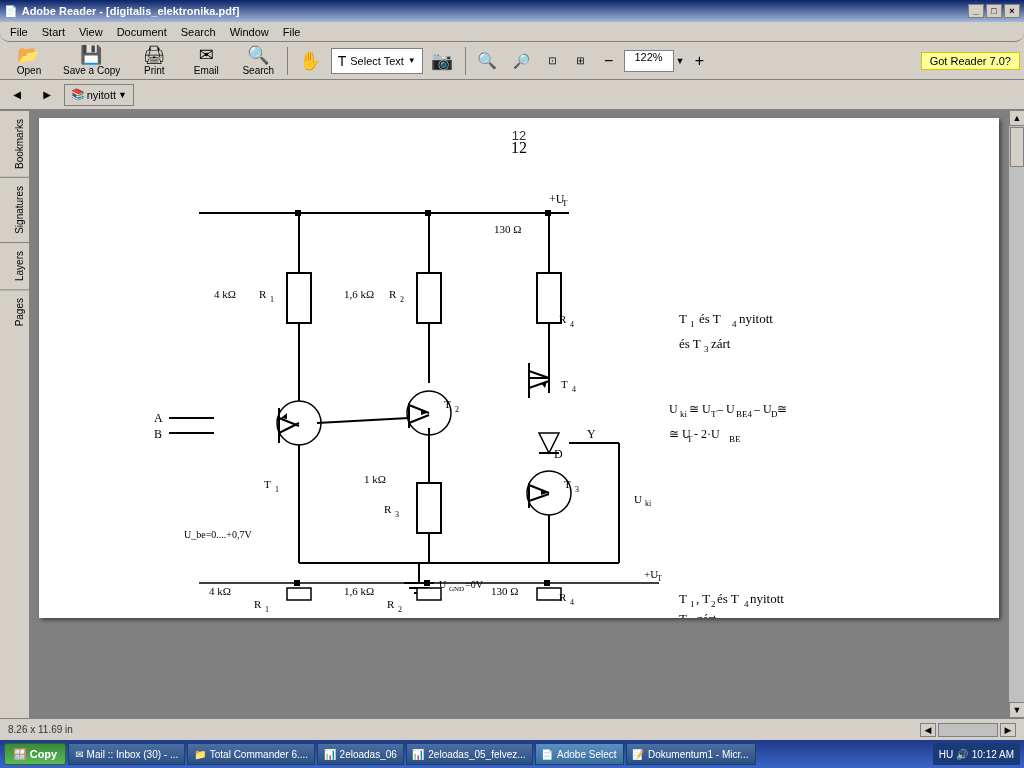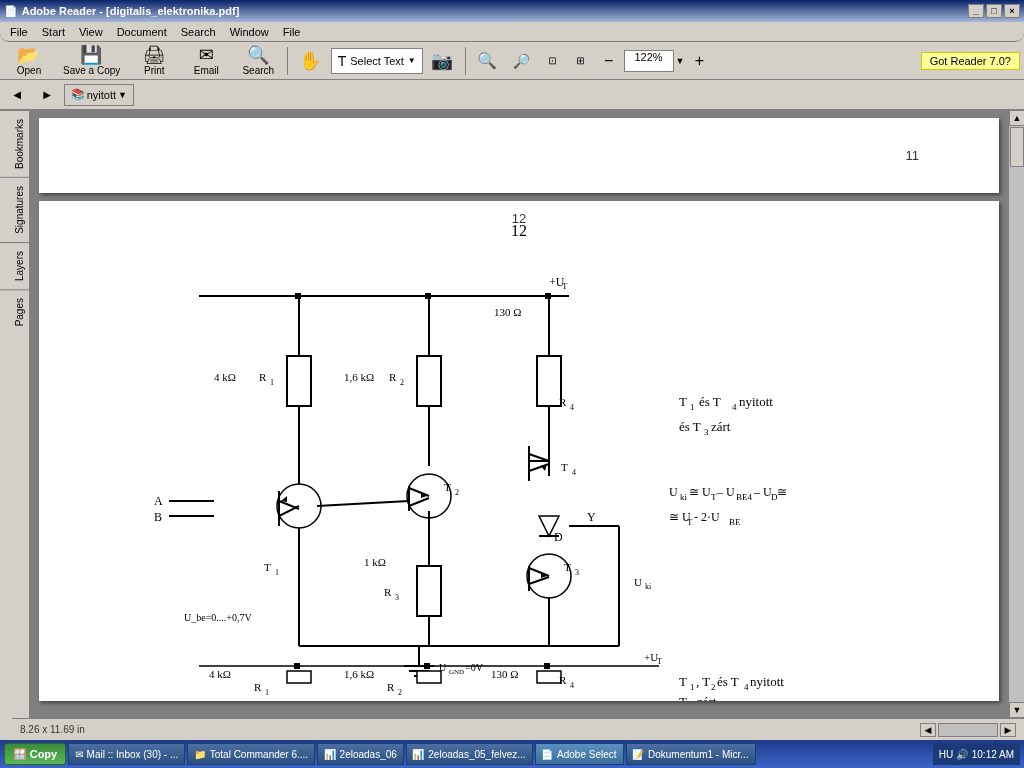--- a/index.html
+++ b/index.html
@@ -193,21 +193,20 @@
     
     #statusbar {
       background: #d4d0c8;
       height: 22px;
       display: flex;
       align-items: center;
       padding: 0 8px;
       border-top: 1px solid #808080;
       gap: 24px;
       font-size: 10px;
-      margin-left: 12px;
     }
     .status-dim { color: #333; }
 
     
     #navbar {
       background: #d4d0c8;
       height: 28px;
       display: flex;
       align-items: center;
       justify-content: center;
@@ -418,25 +417,20 @@
   <div id="sidebar">
     <div class="sidebar-tab">Bookmarks</div>
     <div class="sidebar-tab">Signatures</div>
     <div class="sidebar-tab">Layers</div>
     <div class="sidebar-tab">Pages</div>
   </div>
 
   <div id="pdf-area">
     <div id="pdf-scroll">
 
-      <div class="pdf-page page-1">
-        <div class="page-content">
-          <span class="page-number" style="right:80px; top:30px;">11</span>
-        </div>
-      </div>
 
       <div class="pdf-page page-2">
         <div class="page-content">
           <span class="page-number" style="left:50%; top:10px; transform:translateX(-50%);">12</span>
 
           <svg class="circuit-svg" viewBox="0 0 960 490" style="position:absolute;top:0;left:0;">
 
             <text x="480" y="30" text-anchor="middle" font-size="16" font-family="serif">12</text>
 
             <text x="510" y="80" font-size="12" font-family="serif">+U</text>

